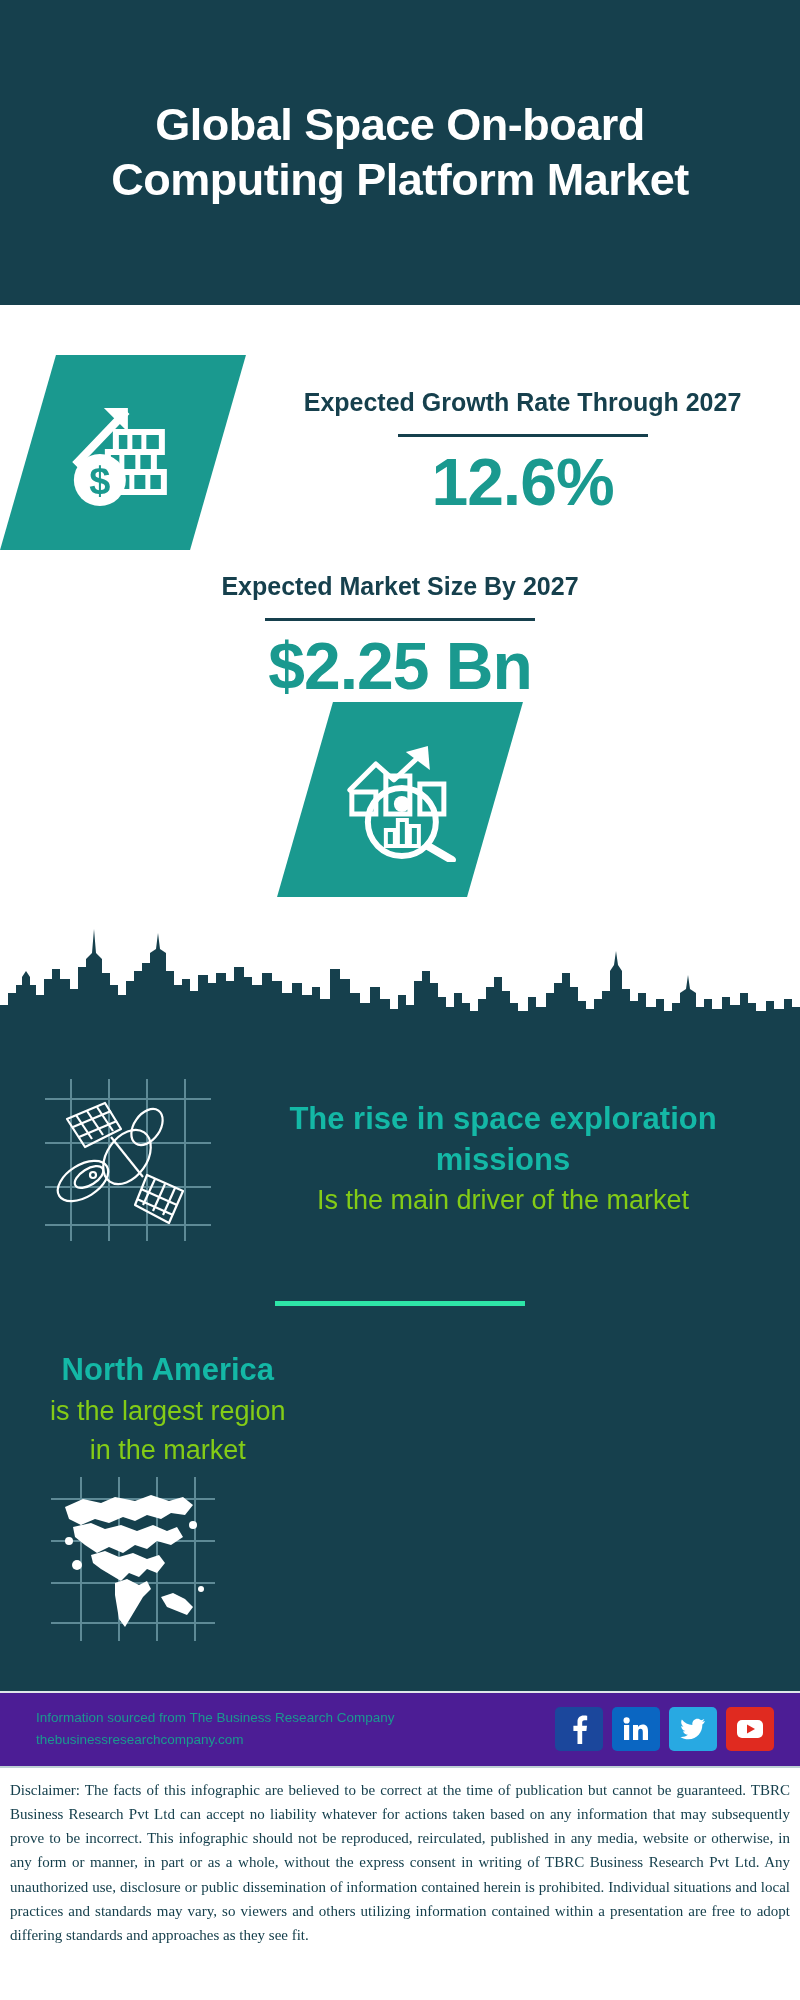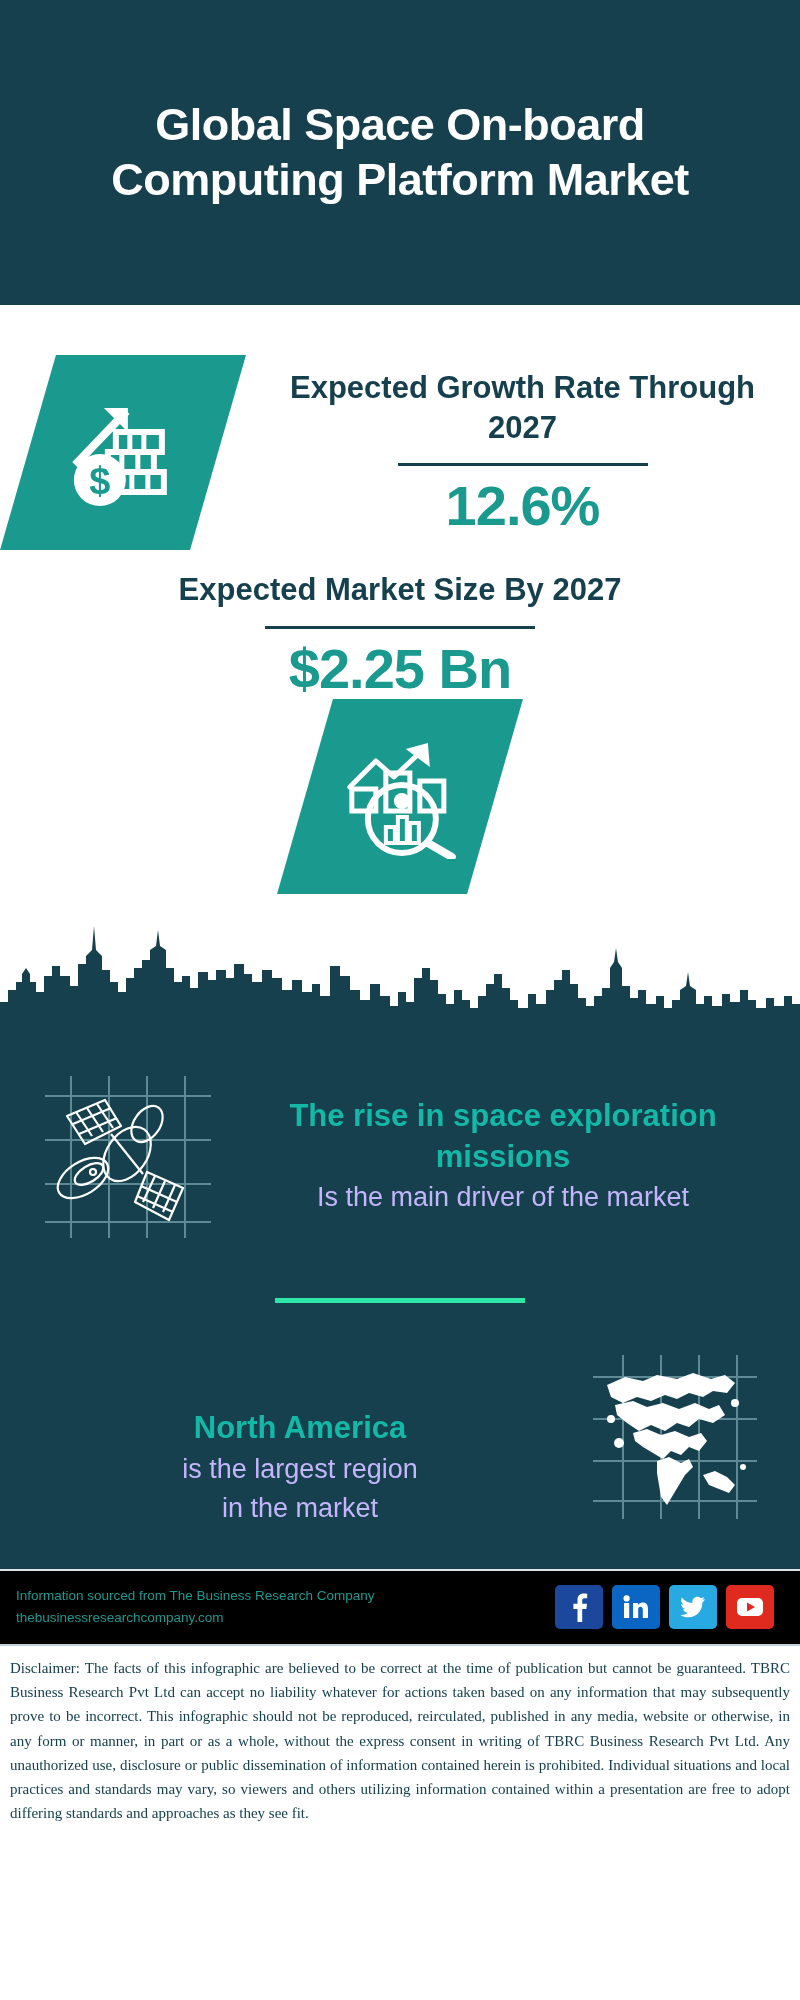--- a/index.html
+++ b/index.html
@@ -44,32 +44,32 @@
     width:190px; height:195px;
     background:#1a998f;
     transform:skewX(-16deg);
     display:flex; align-items:center; justify-content:center;
   }
   .para .inner { transform:skewX(16deg); display:block; }
 
   .stat-text { flex:1; text-align:center; padding:0 14px; }
   .stat-text .cap {
     color:#16404d;
-    font-size:31px;
+    font-size:25px;
     font-weight:bold;
     line-height:1.28;
   }
   .rule {
     height:3px; background:#16404d;
     width:250px; margin:16px auto 10px auto;
   }
   .rule.wide { width:270px; }
   .big {
     color:#1a998f;
-    font-size:56px;
+    font-size:66px;
     font-weight:bold;
     letter-spacing:-1px;
     line-height:1.08;
   }
 
   
   .skyline-wrap { position:relative; height:118px; margin-top:26px; }
   .skyline-wrap svg { display:block; width:800px; height:118px; }
 
   
@@ -78,40 +78,40 @@
   .driver-row { display:flex; align-items:center; padding:14px 0 6px 0; }
   .driver-art { width:250px; display:flex; justify-content:center; }
   .driver-copy { flex:1; padding-right:44px; text-align:center; }
   .accent-head {
     color:#14b8a6;
     font-size:31px;
     font-weight:bold;
     line-height:1.3;
   }
   .sub-line {
-    color:#c4b5fd;
+    color:#84cc16;
     font-size:27px;
     line-height:1.38;
     margin-top:2px;
   }
 
   .mid-divider {
     width:250px; height:5px; background:#2ee6a8;
     margin:42px auto 40px auto;
   }
 
-  .region-row { display:flex; align-items:flex-end; padding:4px 0 18px 8px; }
+  .region-row { display:flex; align-items:flex-start; padding:4px 0 18px 8px;flex-direction:column; }
   .region-copy { flex:1; padding-left:42px; text-align:center; }
   .region-art { width:250px; display:flex; justify-content:center; }
 
   
   .footer {
-    background:#000000;
+    background:#4c1d95;
     display:flex; align-items:center;
-    padding:14px 26px 14px 16px;
+    padding:14px 26px 14px 36px;
     gap:14px;
     border-top:2px solid #dfe6e9;
     justify-content:space-between;
   }
   .src { flex:1; }
   .src div {
     color:#1a998f;
     font-size:13.5px;
     line-height:1.65;
   }

